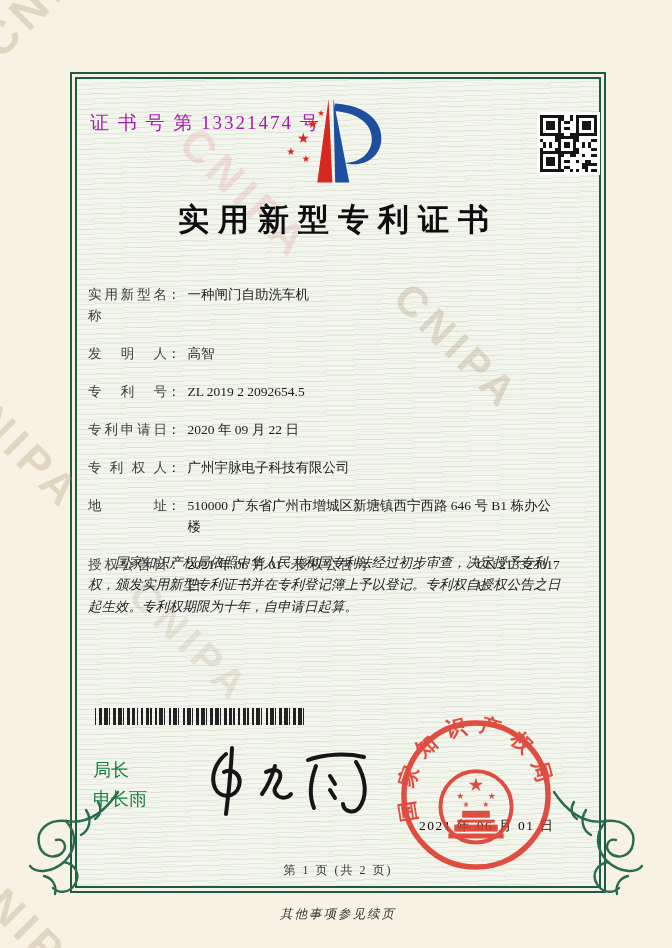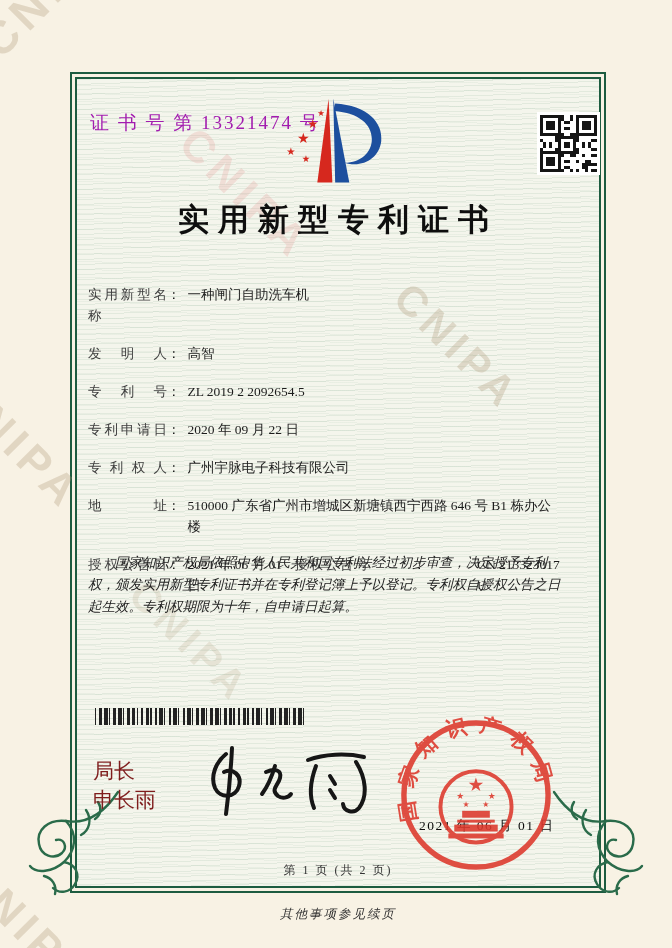--- a/index.html
+++ b/index.html
@@ -58,21 +58,21 @@
   .paras { position:absolute; left:88px; top:552px; width:474px; font-size:13.5px;
            font-style:italic; line-height:21.8px; color:#222; }
   .paras p { text-indent:2em;font-style:italic; }
   
   .barcode { position:absolute; left:95px; top:708px; width:212px; height:17px;
              display:flex; align-items:stretch; }
   .barcode b { display:block; background:#222; }
   .barcode s { display:block; }
   
   .director { position:absolute; left:93px; top:756px; font-family:"Liberation Sans","DejaVu Sans",sans-serif;
-              font-size:21px; line-height:29px; color:#7f1d1d; }
+              font-size:18px; line-height:29px; color:#15803d; }
   .signature { position:absolute; left:196px; top:744px; width:185px; height:78px; }
   .seal { position:absolute; left:397px; top:716px; width:158px; height:158px; opacity:0.88; z-index:6; }
   .seal-date { position:absolute; left:419px; top:817px; z-index:5; font-size:13.5px;
                letter-spacing:1.5px; color:#0d0d0d; white-space:nowrap; }
   .footer { position:absolute; left:70px; top:862px; width:536px; text-align:center;
             font-size:12px; letter-spacing:2px; color:#333; }
   .note { position:absolute; left:70px; top:906px; width:536px; text-align:center;
           font-size:12.5px; font-style:italic; letter-spacing:2px; color:#333; }
   .flourish { position:absolute; z-index:3; width:104px; height:116px; }
   .flourish-left  { left:22px;  top:788px; }

